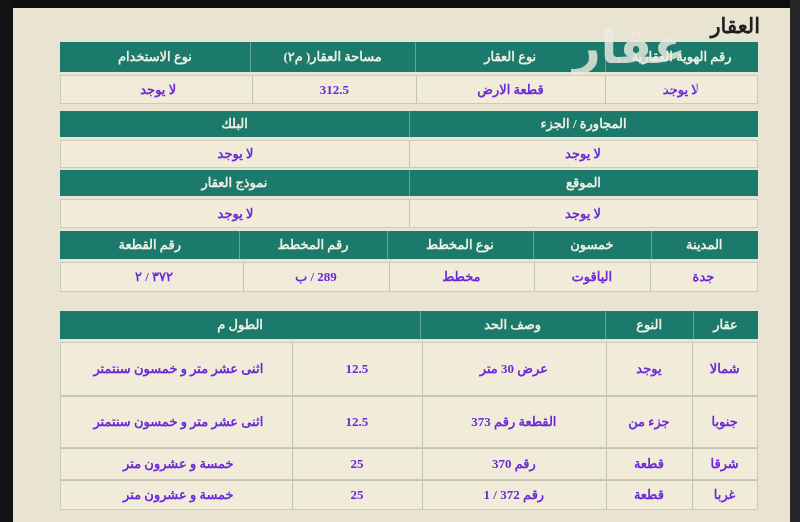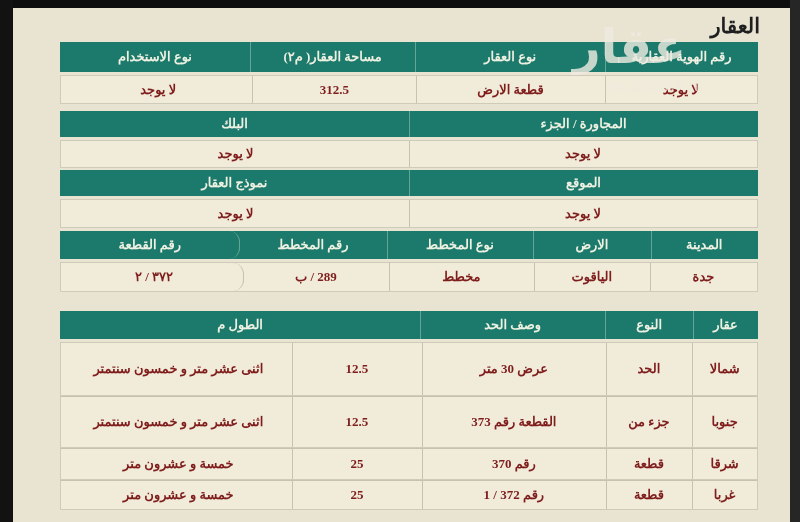--- a/index.html
+++ b/index.html
@@ -10,36 +10,36 @@
   .edge-right{position:absolute;right:0;top:0;width:10px;height:522px;background:#262626;}
   .page{position:absolute;left:13px;top:8px;right:10px;bottom:0;background:#e9e4d2;direction:rtl;}
   .page-title{position:absolute;top:6px;right:30px;font-size:21px;font-weight:700;color:#1f1f1f;}
   .tbl{position:absolute;left:47px;width:698px;}
   .thead{display:flex;background:#1b7a6b;align-items:stretch;}
   .th{display:flex;align-items:center;justify-content:center;color:#eef0e2;
       font-size:13px;font-weight:700;text-align:center;}
   .th + .th{border-right:1px solid rgba(240,240,230,0.35);margin-right:-1px;}
   .trow{display:flex;background:#f1ecd9;border:1px solid #cfcbba;align-items:stretch;margin-top:3px;}
   .trow.joined{margin-top:0;border-top:1px solid #c6c2b0;}
-  .td{display:flex;align-items:center;justify-content:center;color:#7f1d1d;
+  .td{display:flex;align-items:center;justify-content:center;color:#6d28d9;
       font-size:13px;font-weight:700;text-align:left;padding:2px 4px;box-sizing:border-box;}
   .td + .td{border-right:1px solid #c6c2b0;margin-right:-1px;}
   .h30{height:30px;} .h28{height:28px;} .h27{height:27px;} .h26{height:26px;}
   .r52{min-height:52px;} .r50{min-height:50px;} .r30{min-height:30px;} .r28{min-height:28px;}
   .wm{position:absolute;z-index:5;pointer-events:none;}
   .wm-logo{top:14px;left:560px;font-size:48px;line-height:1;font-weight:700;
            font-family:"DejaVu Sans","Liberation Sans",sans-serif;
            color:rgba(238,234,224,0.82);direction:rtl;}
   .wm-site{top:68px;left:592px;font-size:16px;font-weight:400;letter-spacing:1px;
            font-family:"DejaVu Sans","Liberation Sans",sans-serif;
            color:rgba(238,234,224,0.8);direction:ltr;}
   
   .c-id{width:21.9%;} .c-ptype{width:27.2%;} .c-area{width:23.7%;} .c-usage{width:27.2%;}
   .c-half{width:50%;}
-  .c-city{width:15.4%;} .c-district{width:16.8%;} .c-plantype{width:21%;} .c-planno{width:21.1%;} .c-plotno{width:25.7%;border-radius:11px;}
+  .c-city{width:15.4%;} .c-district{width:16.8%;} .c-plantype{width:21%;} .c-planno{width:21.1%;} .c-plotno{width:25.7%;}
   .c-bound{width:9.3%;} .c-btype{width:12.6%;} .c-desc{width:26.5%;} .c-len{width:51.6%;}
   .c-lennum{width:18.9%;} .c-lentext{width:32.7%;}
 </style>
 </head>
 <body>
 
 <div class="stage">
   <div class="edge-top"></div>
   <div class="edge-left"></div>
   <div class="edge-right"></div>
@@ -84,21 +84,21 @@
       </div>
       <div class="trow h27">
         <div class="td c-half">لا يوجد</div>
         <div class="td c-half">لا يوجد</div>
       </div>
     </div>
 
     <div class="tbl" style="top:223px;">
       <div class="thead h28">
         <div class="th c-city">المدينة</div>
-        <div class="th c-district">الارض</div>
+        <div class="th c-district">خمسون</div>
         <div class="th c-plantype">نوع المخطط</div>
         <div class="th c-planno">رقم المخطط</div>
         <div class="th c-plotno">رقم القطعة</div>
       </div>
       <div class="trow h28">
         <div class="td c-city">جدة</div>
         <div class="td c-district">الياقوت</div>
         <div class="td c-plantype">مخطط</div>
         <div class="td c-planno">289 / ب</div>
         <div class="td c-plotno">٣٧٢ / ٢</div>
@@ -108,21 +108,21 @@
     <div class="tbl" style="top:303px;">
       <div class="thead h28">
         <div class="th c-bound">عقار</div>
         <div class="th c-btype">النوع</div>
         <div class="th c-desc">وصف الحد</div>
         <div class="th c-len">الطول م</div>
       </div>
 
       <div class="trow r52">
         <div class="td c-bound">شمالا</div>
-        <div class="td c-btype">الحد</div>
+        <div class="td c-btype">يوجد</div>
         <div class="td c-desc">عرض 30 متر</div>
         <div class="td c-lennum">12.5</div>
         <div class="td c-lentext">اثنى عشر متر و خمسون سنتمتر</div>
       </div>
       <div class="trow joined r50">
         <div class="td c-bound">جنوبا</div>
         <div class="td c-btype">جزء من</div>
         <div class="td c-desc">القطعة رقم 373</div>
         <div class="td c-lennum">12.5</div>
         <div class="td c-lentext">اثنى عشر متر و خمسون سنتمتر</div>

